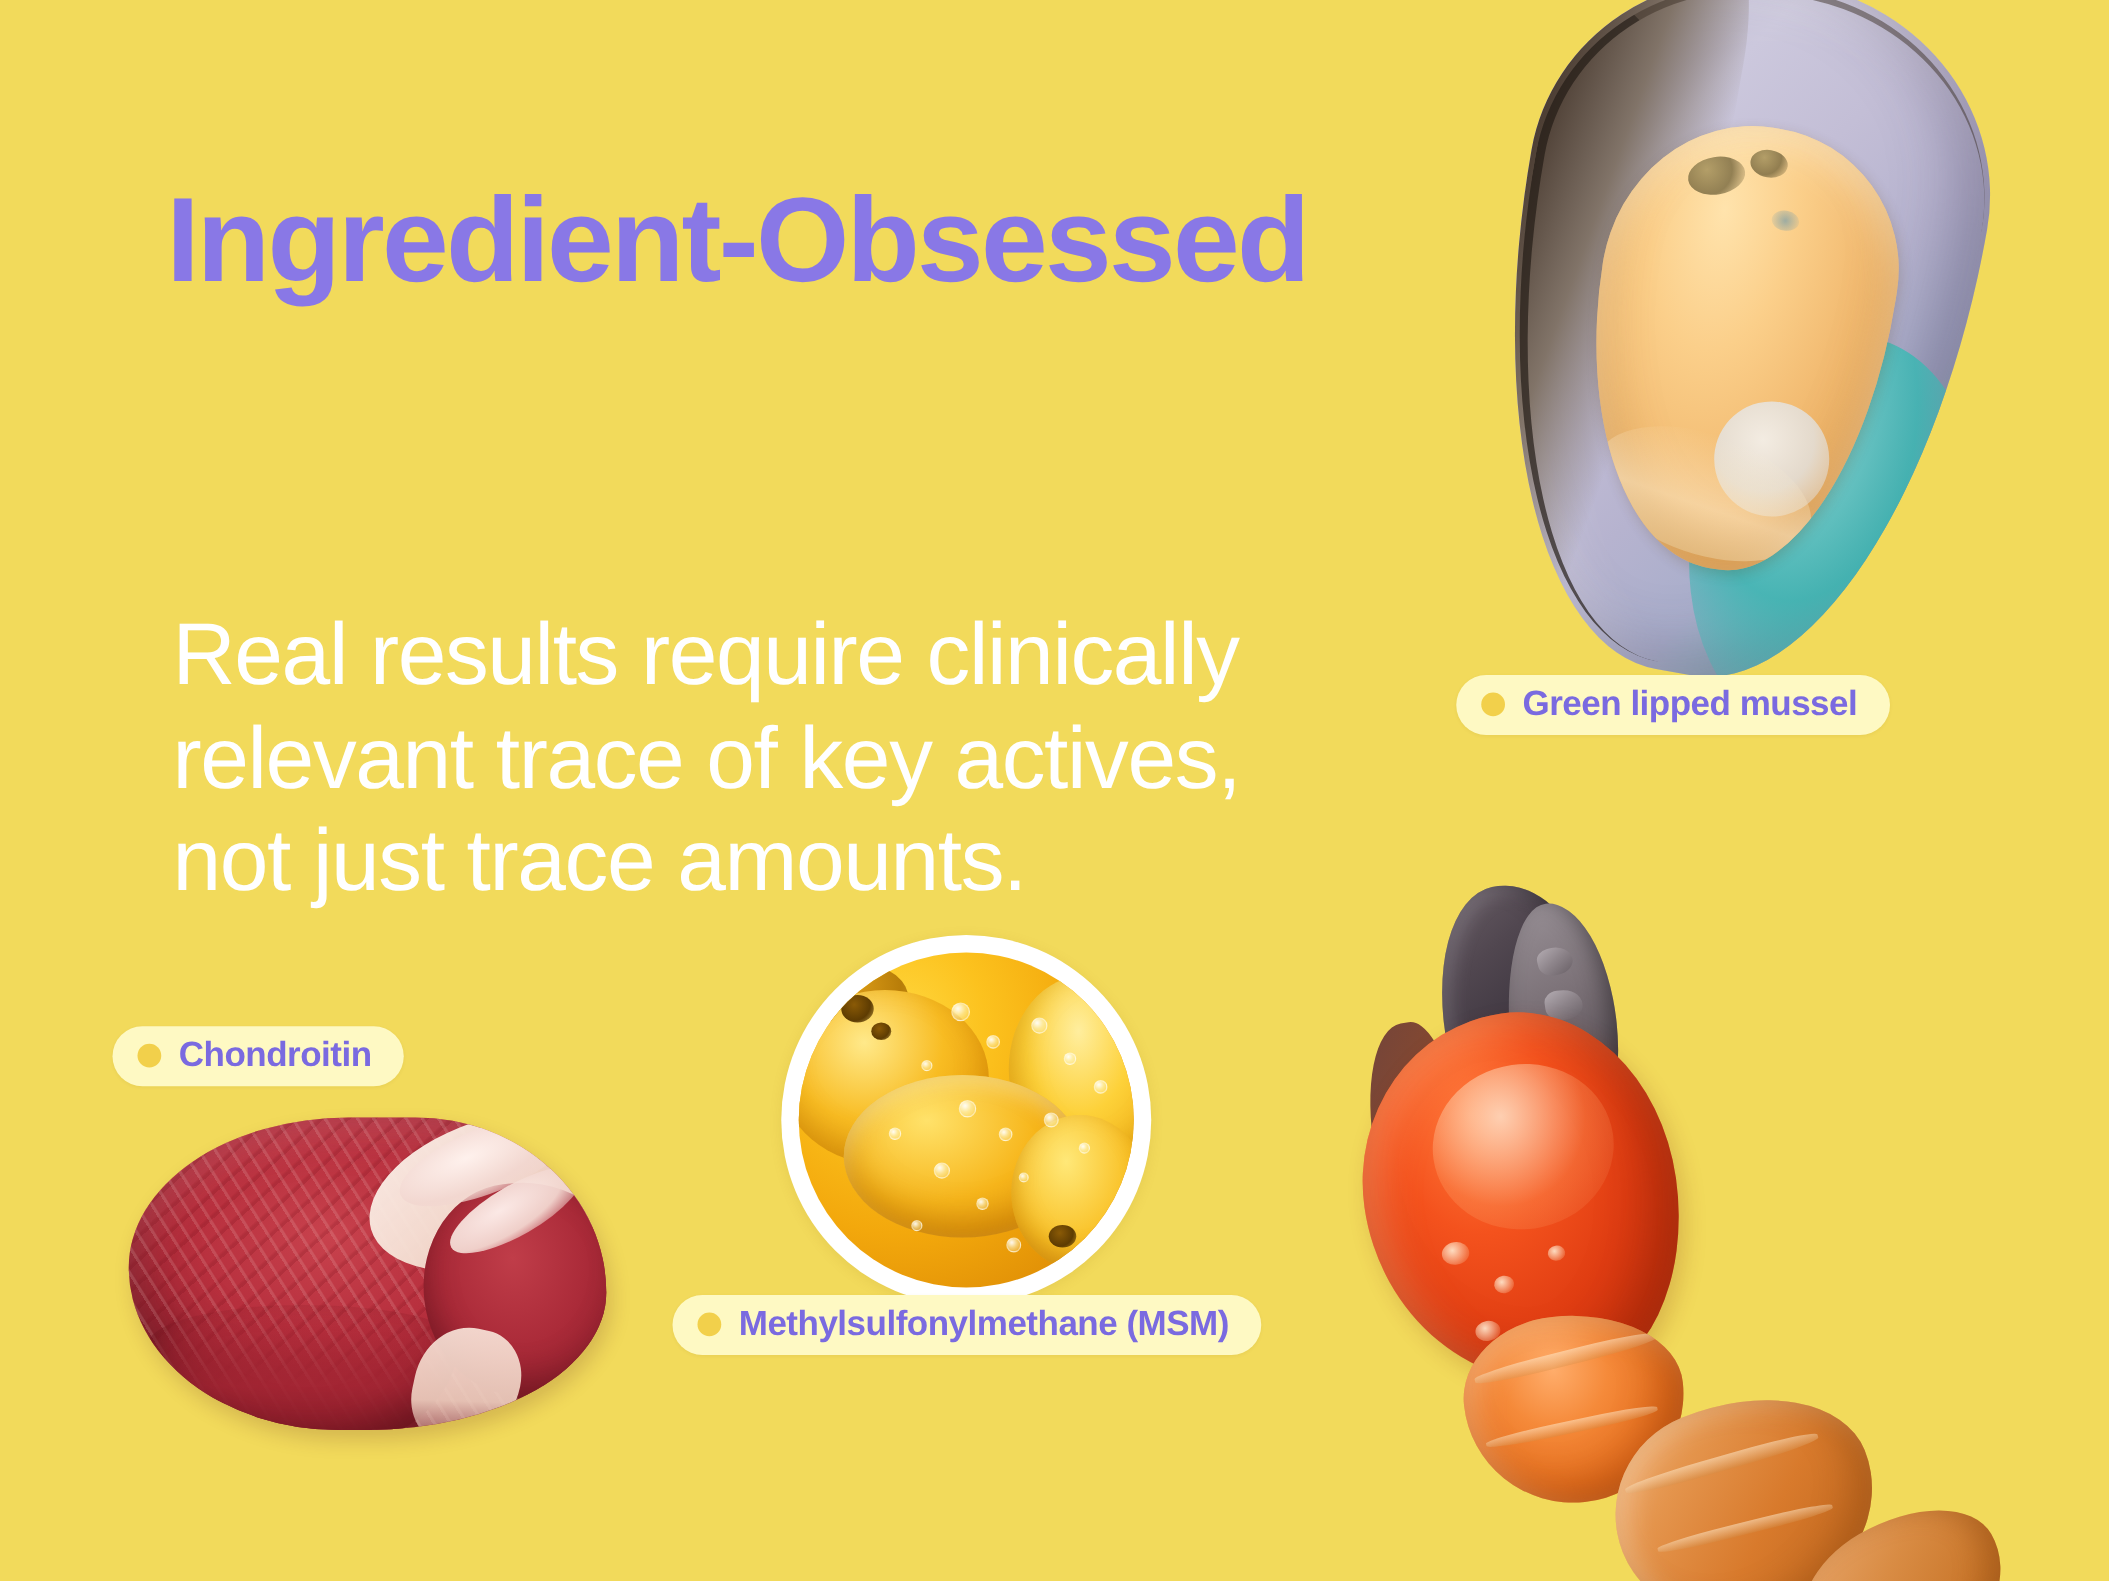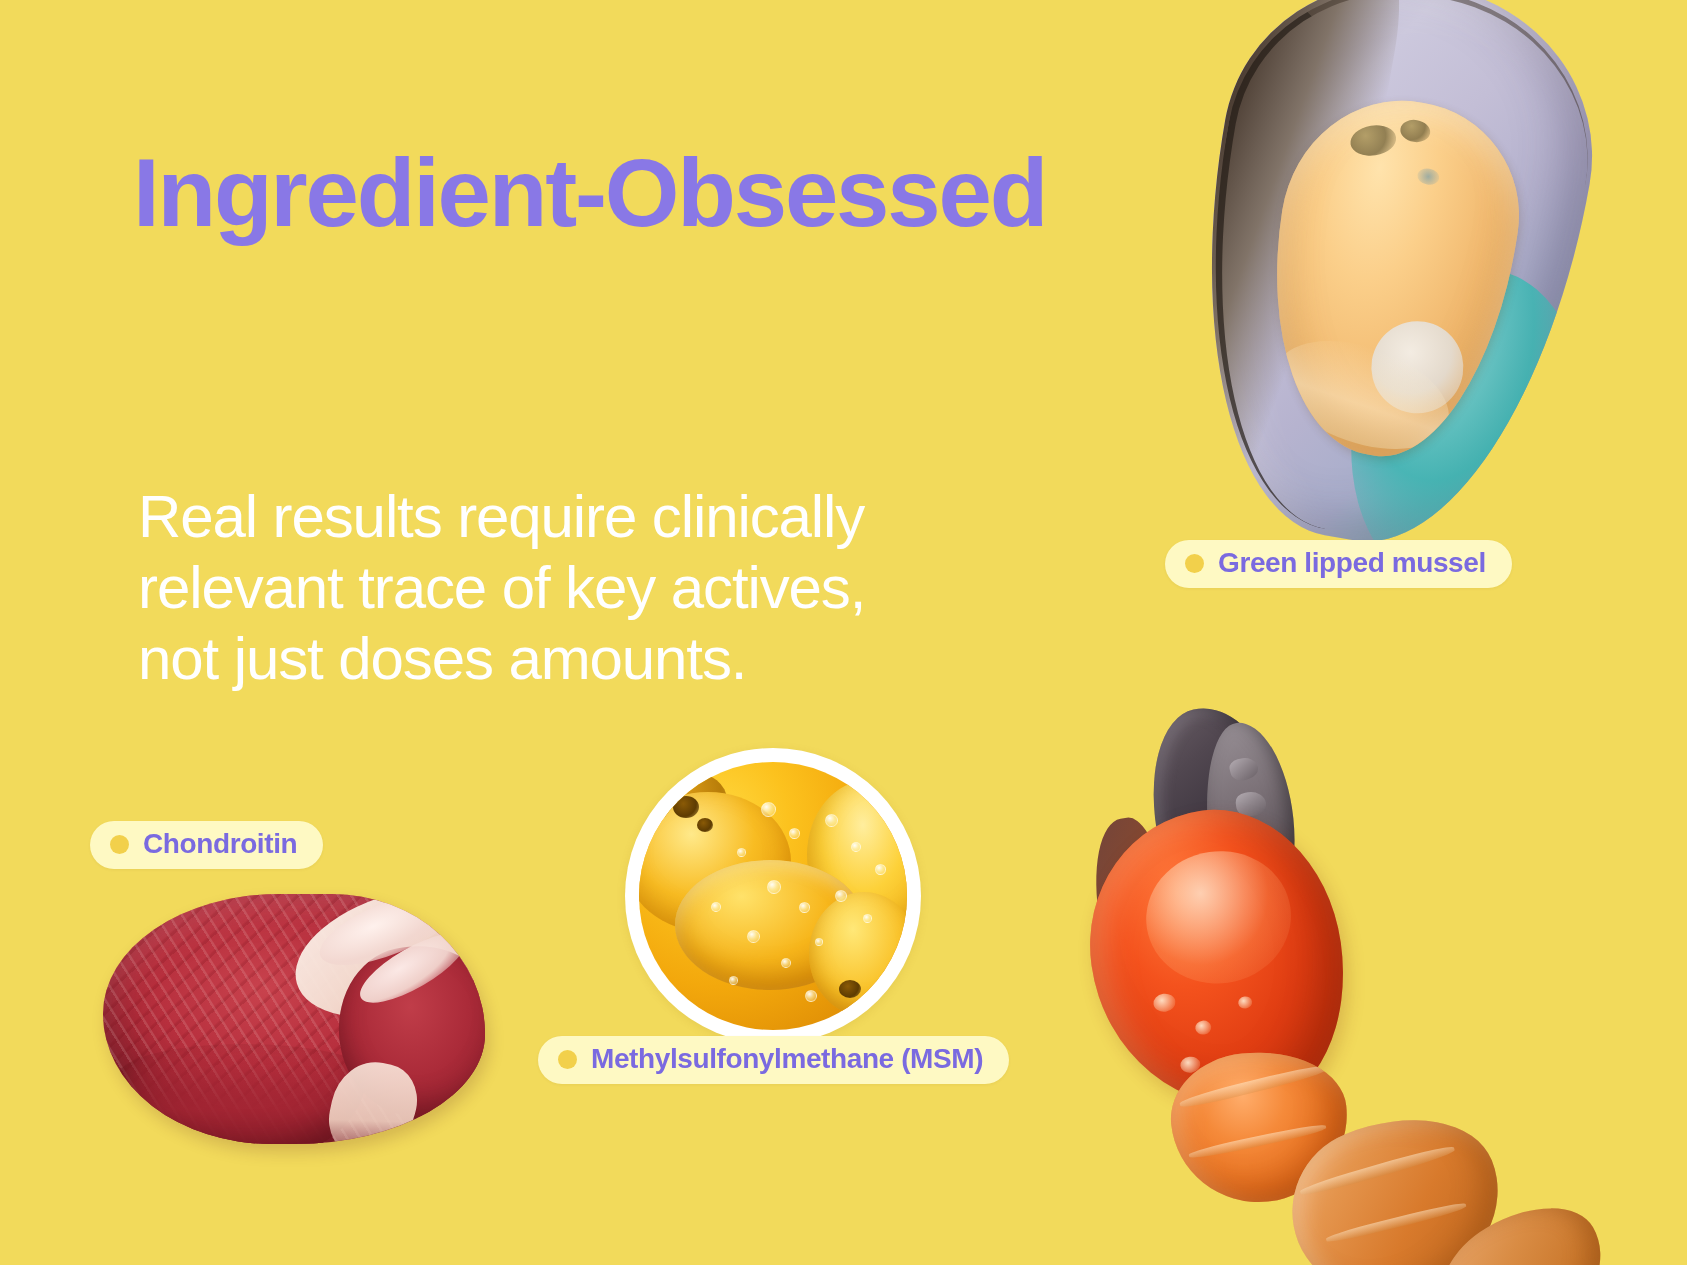--- a/index.html
+++ b/index.html
@@ -29,21 +29,21 @@
     letter-spacing:-2.2px;
   }
   .headline .hl-line{ display:block; white-space:nowrap; }
 
   
   .subhead{
     position:absolute;
     left:138px; top:482px;
     width:960px;
     color:#ffffff;
-    font-size:60px;
+    font-size:70px;
     line-height:1.18;
     letter-spacing:-1.1px;
   }
   .subhead .sh-line{ display:block; white-space:nowrap; }
 
   
   .pill{
     position:absolute;
     display:flex;
     align-items:center;
@@ -499,21 +499,21 @@
     <div class="claw-leg2"></div>
   </div>
 
   <h1 class="headline">
     <span class="hl-line">Ingredient-Obsessed</span>
   </h1>
 
   <p class="subhead">
     <span class="sh-line">Real results require clinically</span>
     <span class="sh-line">relevant trace of key actives,</span>
-    <span class="sh-line">not just doses amounts.</span>
+    <span class="sh-line">not just trace amounts.</span>
   </p>
 
   <div class="pill" id="pill-mussel">
     <span class="dot"></span>
     <span class="ptext">Green lipped mussel</span>
   </div>
 
   <div class="pill" id="pill-chondroitin">
     <span class="dot"></span>
     <span class="ptext">Chondroitin</span>

